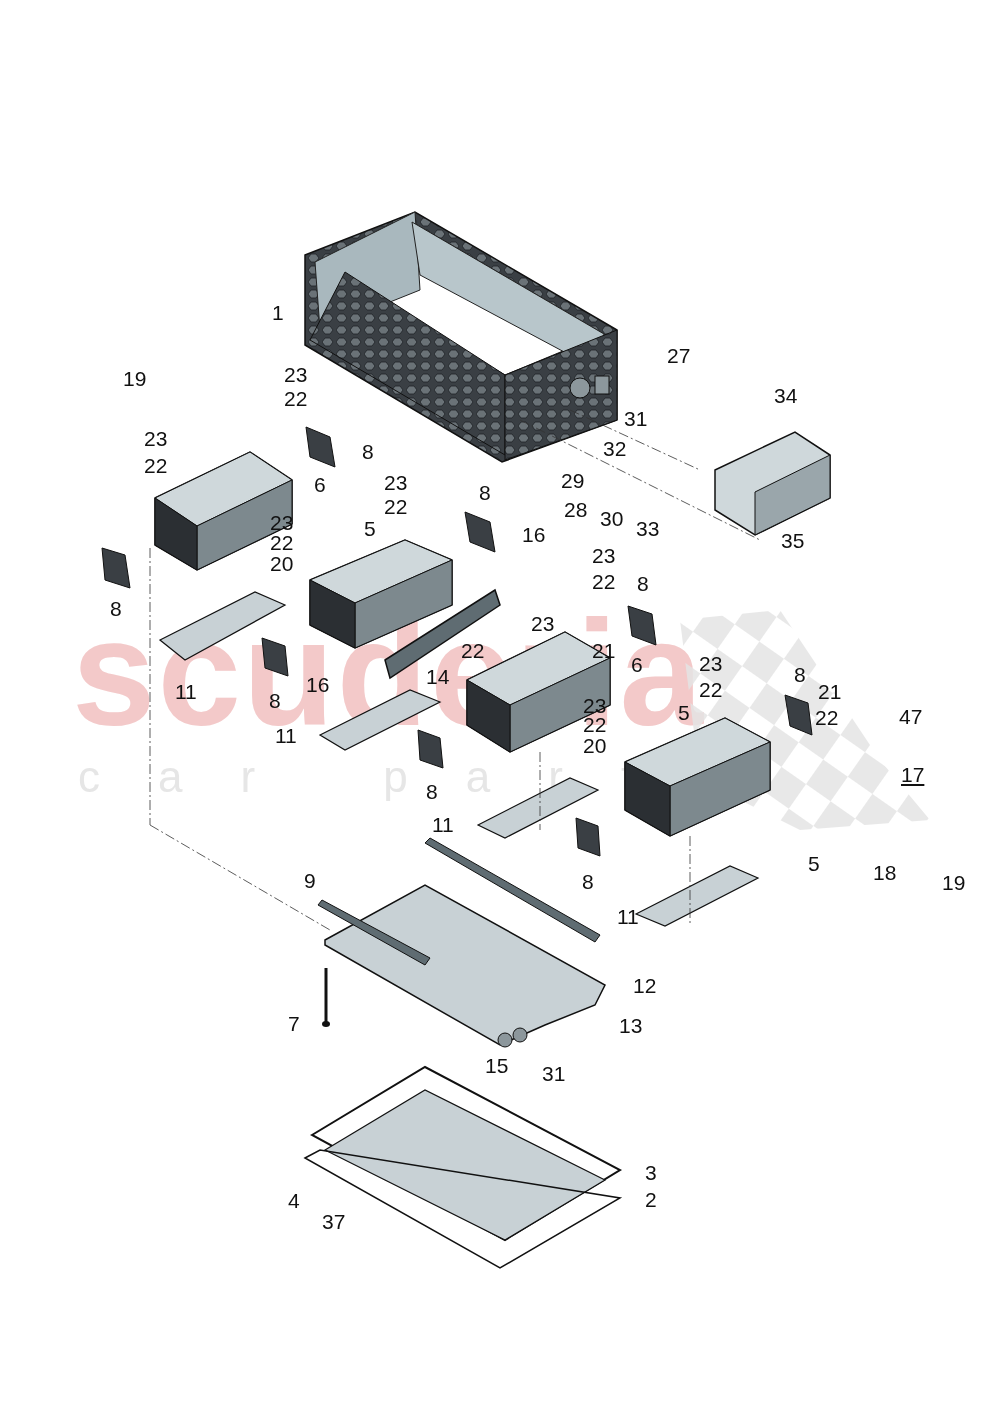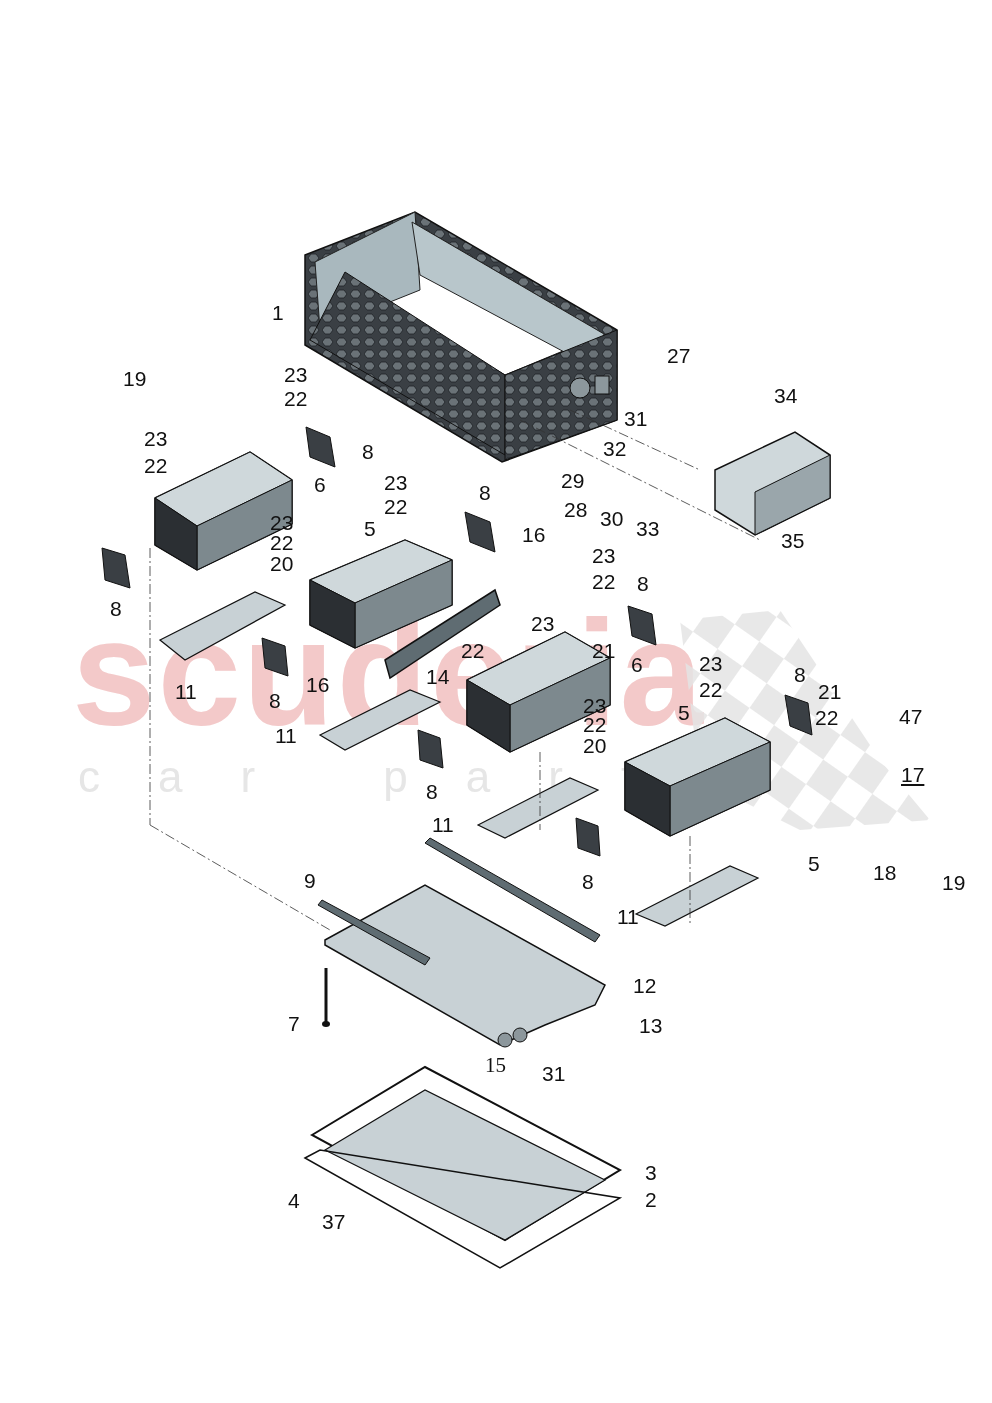--- a/index.html
+++ b/index.html
@@ -190,21 +190,21 @@
   <div class="callout" style="left:901px;top:764px;text-decoration:underline;">17</div>
   <div class="callout" style="left:432px;top:814px;">11</div>
   <div class="callout" style="left:808px;top:853px;">5</div>
   <div class="callout" style="left:582px;top:871px;">8</div>
   <div class="callout" style="left:873px;top:862px;">18</div>
   <div class="callout" style="left:942px;top:872px;">19</div>
   <div class="callout" style="left:304px;top:870px;">9</div>
   <div class="callout" style="left:617px;top:906px;">11</div>
   <div class="callout" style="left:633px;top:975px;">12</div>
   <div class="callout" style="left:288px;top:1013px;">7</div>
-  <div class="callout" style="left:619px;top:1015px;margin-left:20px;">13</div>
-  <div class="callout" style="left:485px;top:1055px;font-family:Liberation Serif, serif;">15</div>
+  <div class="callout" style="left:619px;top:1015px;">13</div>
+  <div class="callout" style="left:485px;top:1055px;">15</div>
   <div class="callout" style="left:542px;top:1063px;">31</div>
   <div class="callout" style="left:645px;top:1162px;">3</div>
   <div class="callout" style="left:288px;top:1190px;">4</div>
   <div class="callout" style="left:645px;top:1189px;">2</div>
   <div class="callout" style="left:322px;top:1211px;">37</div>
 
 </div>
 
 </body></html>

